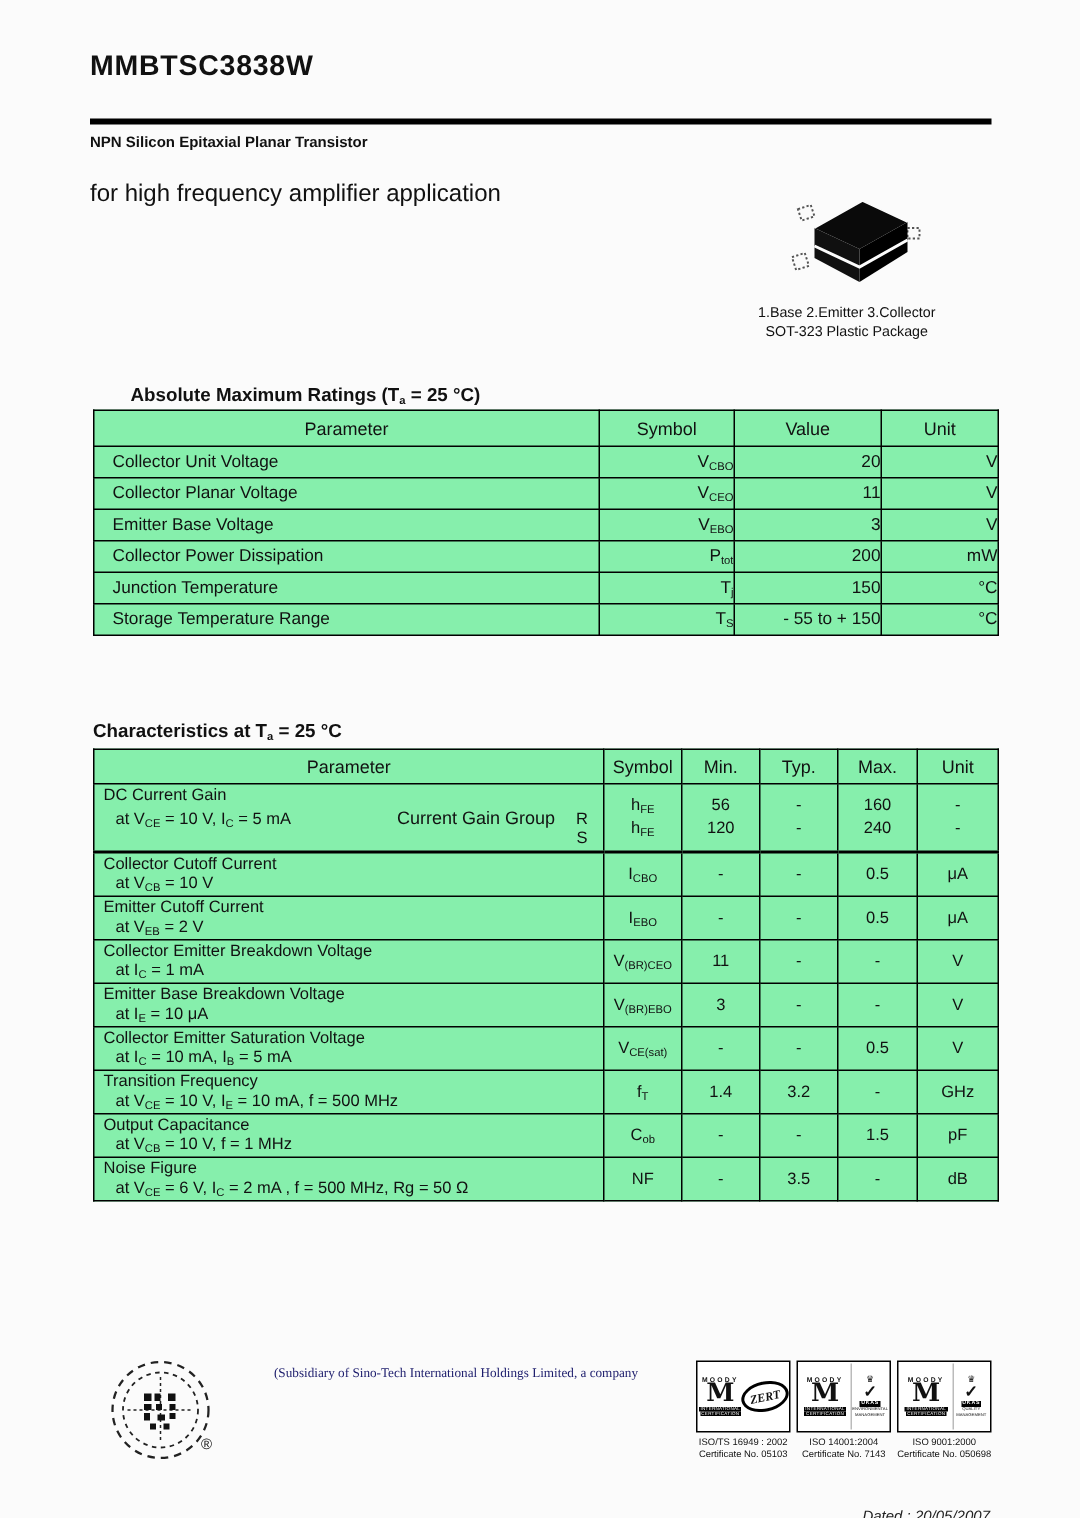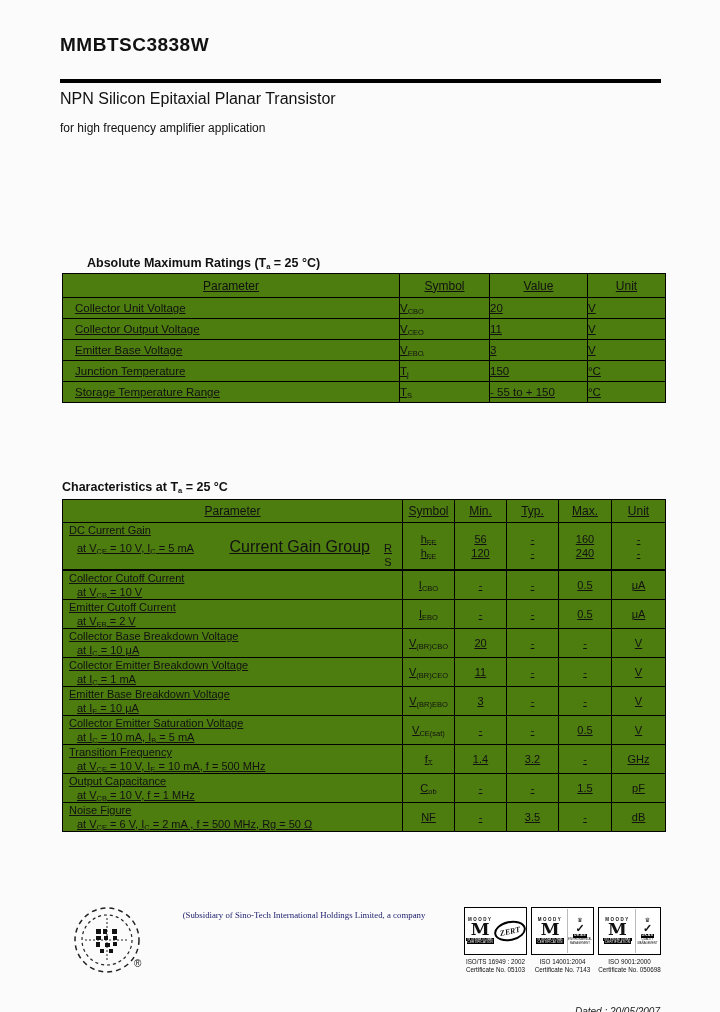--- a/index.html
+++ b/index.html
@@ -2,53 +2,53 @@
 <html><head>
 <meta charset="utf-8">
 <style>
   *{box-sizing:border-box;}
   html,body{margin:0;padding:0;}
   body{width:720px;height:1012px;background:#fbfbfb;font-family:"Liberation Sans",sans-serif;color:#111;}
   #page{position:relative;width:720px;height:1012px;overflow:hidden;background:#fbfbfb;}
 
   .part-number{position:absolute;left:60px;top:34px;font-size:19px;font-weight:bold;letter-spacing:.5px;}
   .top-rule{position:absolute;left:60px;top:79px;width:601px;height:4px;background:#000;}
-  .type-line{position:absolute;left:60px;top:90px;font-size:16px;font-weight:normal;}
-  .app-line{position:absolute;left:60px;top:121px;font-size:12px;}
+  .type-line{position:absolute;left:60px;top:90px;font-size:10px;font-weight:bold;}
+  .app-line{position:absolute;left:60px;top:121px;font-size:16px;}
 
   .pkg-fig{position:absolute;left:482px;top:126px;width:165px;text-align:center;}
   .pkg-art{display:block;margin:0 auto;}
   .pkg-pins{font-size:9.5px;margin-top:3px;}
   .pkg-name{font-size:9.5px;margin-top:2px;}
 
   .sec-title{position:absolute;left:62px;font-weight:bold;font-size:12.5px;}
   #abs-title{top:256px;margin-left:25px;}
   #char-title{top:480px;}
 
-  table{border-collapse:collapse;table-layout:fixed;background:#4d7c0f;text-decoration:underline;}
+  table{border-collapse:collapse;table-layout:fixed;background:#86efac;}
   td,th{border:1px solid #000;overflow:hidden;padding:0;}
   th{font-weight:normal;}
 
   #t1{position:absolute;left:62px;top:273px;width:603px;}
   #t1 th{height:24px;font-size:12px;}
-  #t1 td{height:21px;font-size:11.5px;text-align:left;vertical-align:middle;}
+  #t1 td{height:21px;font-size:11.5px;text-align:right;vertical-align:middle;}
   #t1 td.pl{text-align:left;padding-left:12px;}
 
   #t2{position:absolute;left:62px;top:499px;width:603px;}
   #t2 th{height:23px;font-size:12px;}
   #t2 td{font-size:11px;text-align:center;vertical-align:middle;}
   #t2 td.pcell{text-align:left;vertical-align:top;padding:1px 2px 0 6px;}
   .row-std td{height:29px;}
   .pname{font-size:11px;line-height:13.5px;}
   .pcond{font-size:11px;line-height:13.5px;padding-left:8px;}
   .row-gain td{border-bottom:2px solid #000;height:43px;vertical-align:bottom;}
   .row-gain td.pcell{vertical-align:top;}
   .gline2{display:flex;align-items:baseline;}
   .gline2 .pcond{flex:0 0 auto;}
-  .ggroup{margin-left:auto;font-size:16px;}
+  .ggroup{margin-left:auto;font-size:12px;}
   .gletter{display:inline-block;width:16px;text-align:center;font-size:11px;margin-left:10px;margin-right:4px;}
   .gline3{text-align:right;line-height:13.5px;}
   .gline3 .gletter{margin-left:0;}
   .dline{height:14.5px;line-height:14.5px;}
   sub{font-size:7.5px;line-height:0;vertical-align:-2px;}
 
   .semtech-logo{position:absolute;left:72px;top:904px;}
   .reg-mark{position:absolute;left:134px;top:958px;font-size:10px;}
   .company{position:absolute;left:158px;top:910px;width:292px;text-align:center;}
   .company-name{font-size:17px;font-weight:bold;letter-spacing:.5px;white-space:nowrap;}
@@ -75,20 +75,36 @@
 </head>
 <body>
 
 <div id="page">
 
   <div class="part-number">MMBTSC3838W</div>
   <div class="top-rule"></div>
   <div class="type-line">NPN Silicon Epitaxial Planar Transistor</div>
   <div class="app-line">for high frequency amplifier application</div>
 
+  <div class="pkg-fig">
+    <svg class="pkg-art" width="124" height="74" viewBox="0 0 124 74">
+
+      <rect x="30" y="12" width="9" height="8" fill="none" stroke="#555" stroke-width="1.3" stroke-dasharray="1.5,1.5" transform="rotate(-18 34 16)"></rect>
+      <rect x="26" y="44" width="9" height="9" fill="none" stroke="#555" stroke-width="1.3" stroke-dasharray="1.5,1.5" transform="rotate(-18 30 48)"></rect>
+      <rect x="102" y="26" width="8" height="7" fill="none" stroke="#555" stroke-width="1.3" stroke-dasharray="1.5,1.5"></rect>
+
+      <polygon points="40,26 72,8 102,22 70,40" fill="#0a0a0a"></polygon>
+      <polygon points="70,40 102,22 102,42 70,62" fill="#000"></polygon>
+      <polygon points="40,26 70,40 70,62 40,46" fill="#101010"></polygon>
+      <polyline points="40,38 70,52 102,34" fill="none" stroke="#fbfbfb" stroke-width="2"></polyline>
+      <polyline points="40,26 72,8 102,22" fill="none" stroke="#fbfbfb" stroke-width="1"></polyline>
+    </svg>
+    <div class="pkg-pins">1.Base  2.Emitter  3.Collector</div>
+    <div class="pkg-name">SOT-323 Plastic Package</div>
+  </div>
 
   <div class="sec-title" id="abs-title">Absolute Maximum Ratings (T<sub>a</sub> = 25 °C)</div>
 
   <table id="t1">
     <colgroup>
         <col style="width:337px">
         <col style="width:90px">
         <col style="width:98px">
         <col style="width:78px">
       </colgroup>
@@ -101,30 +117,36 @@
       </tr>
     </thead>
     <tbody>
       <tr>
         <td class="pl">Collector Unit Voltage</td>
         <td><span>V</span><sub>CBO</sub></td>
         <td>20</td>
         <td>V</td>
       </tr>
       <tr>
-        <td class="pl">Collector Output Voltage</td>
+        <td class="pl">Collector Planar Voltage</td>
         <td><span>V</span><sub>CEO</sub></td>
         <td>11</td>
         <td>V</td>
       </tr>
       <tr>
         <td class="pl">Emitter Base Voltage</td>
         <td><span>V</span><sub>EBO</sub></td>
         <td>3</td>
         <td>V</td>
+      </tr>
+      <tr>
+        <td class="pl">Collector Power Dissipation</td>
+        <td><span>P</span><sub>tot</sub></td>
+        <td>200</td>
+        <td>mW</td>
       </tr>
       <tr>
         <td class="pl">Junction Temperature</td>
         <td><span>T</span><sub>j</sub></td>
         <td>150</td>
         <td>°C</td>
       </tr>
       <tr>
         <td class="pl">Storage Temperature Range</td>
         <td><span>T</span><sub>S</sub></td>
@@ -202,31 +224,20 @@
       <tr class="row-std">
         <td class="pcell">
           <div class="pname">Emitter Cutoff Current</div>
           <div class="pcond">at V<sub>EB</sub> = 2 V</div>
         </td>
         <td><span>I</span><sub>EBO</sub></td>
         <td>-</td>
         <td>-</td>
         <td>0.5</td>
         <td>μA</td>
-      </tr>
-      <tr class="row-std">
-        <td class="pcell">
-          <div class="pname">Collector Base Breakdown Voltage</div>
-          <div class="pcond">at I<sub>C</sub> = 10 μA</div>
-        </td>
-        <td><span>V</span><sub>(BR)CBO</sub></td>
-        <td>20</td>
-        <td>-</td>
-        <td>-</td>
-        <td>V</td>
       </tr>
       <tr class="row-std">
         <td class="pcell">
           <div class="pname">Collector Emitter Breakdown Voltage</div>
           <div class="pcond">at I<sub>C</sub> = 1 mA</div>
         </td>
         <td><span>V</span><sub>(BR)CEO</sub></td>
         <td>11</td>
         <td>-</td>
         <td>-</td>

